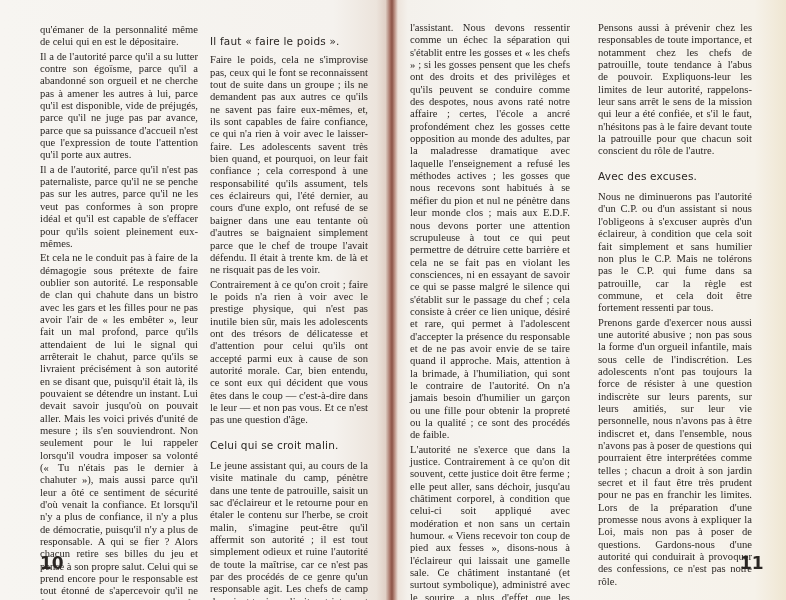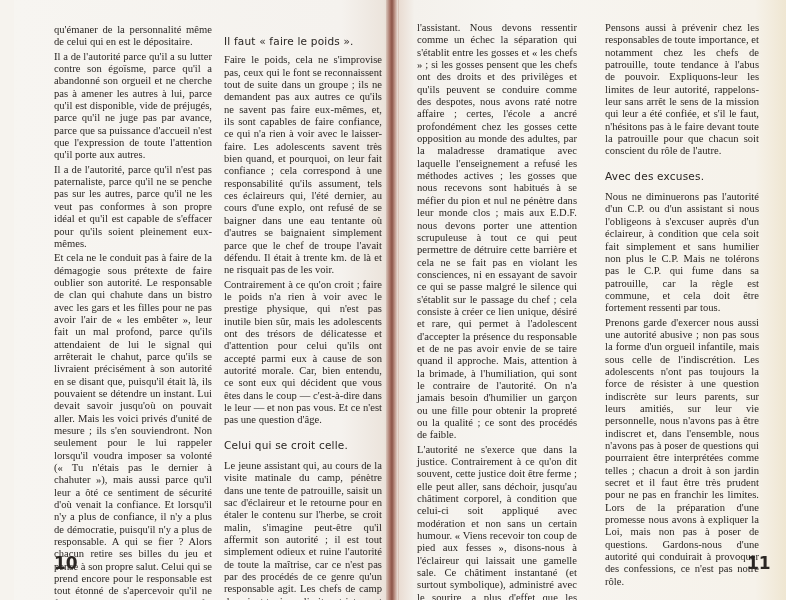--- a/index.html
+++ b/index.html
@@ -3,21 +3,21 @@
 <meta charset="utf-8">
 <style>
   html, body { margin:0; padding:0; }
   body {
     width:786px; height:600px; overflow:hidden;
     background:#f6f3ee;
     font-family:"Liberation Serif", "DejaVu Serif", serif;
     color:#2a2623;
     position:relative;
   }
-  .spread { position:absolute; inset:0; display:flex;padding-left:14px; }
+  .spread { position:absolute; inset:0; display:flex; }
   .page { position:relative; height:600px; box-sizing:border-box; }
   .page.left { width:392px; background:linear-gradient(to right,#f7f5f1 0%,#f5f2ee 85%,#ece4dc 96%,#d7c2b6 100%); }
   .page.right { width:394px; background:linear-gradient(to right,#e9dcd2 0%,#f4f1ec 4%,#f7f5f1 30%,#f6f2ea 92%,#efe6d2 100%); }
   .spine {
     position:absolute; left:386px; top:0; width:12px; height:600px;
     background:linear-gradient(to right,#d9c6bb 0%,#a46f62 35%,#8a5347 50%,#b88d80 70%,#ede4dc 100%);
   }
   .col {
     position:absolute; top:22px;
     font-size:10.6px; line-height:12.35px;
@@ -49,21 +49,21 @@
     <div class="col col1">
       <p>qu'émaner de la personnalité même de celui qui en est le dépositaire.</p>
       <p>Il a de l'autorité parce qu'il a su lutter contre son égoïsme, parce qu'il a abandonné son orgueil et ne cherche pas à amener les autres à lui, parce qu'il est disponible, vide de préjugés, parce qu'il ne juge pas par avance, parce que sa puissance d'accueil n'est que l'expression de toute l'attention qu'il porte aux autres.</p>
       <p>Il a de l'autorité, parce qu'il n'est pas paternaliste, parce qu'il ne se penche pas sur les autres, parce qu'il ne les veut pas conformes à son propre idéal et qu'il est capable de s'effacer pour qu'ils soient pleinement eux-mêmes.</p>
       <p>Et cela ne le conduit pas à faire de la démagogie sous prétexte de faire oublier son autorité. Le responsable de clan qui chahute dans un bistro avec les gars et les filles pour ne pas avoir l'air de « les embêter », leur fait un mal profond, parce qu'ils attendaient de lui le signal qui arrêterait le chahut, parce qu'ils se livraient précisément à son autorité en se disant que, puisqu'il était là, ils pouvaient se détendre un instant. Lui devait savoir jusqu'où on pouvait aller. Mais les voici privés d'unité de mesure ; ils s'en souviendront. Non seulement pour le lui rappeler lorsqu'il voudra imposer sa volonté (« Tu n'étais pas le dernier à chahuter »), mais aussi parce qu'il leur a ôté ce sentiment de sécurité d'où venait la confiance. Et lorsqu'il n'y a plus de confiance, il n'y a plus de démocratie, puisqu'il n'y a plus de responsable. A qui se fier ? Alors chacun retire ses billes du jeu et pense à son propre salut. Celui qui se prend encore pour le responsable est tout étonné de s'apercevoir qu'il ne fait pas le poids, chacun ne se fie plus qu'à soi-même, à moins qu'un autre membre du groupe ait inconsciemment recueilli sur son nom ce désir de sécurité et ne détienne la véritable autorité.</p>
     </div>
     <div class="col col2">
       <div class="h first">Il faut « faire le poids ».</div>
       <p>Faire le poids, cela ne s'improvise pas, ceux qui le font se reconnaissent tout de suite dans un groupe ; ils ne demandent pas aux autres ce qu'ils ne savent pas faire eux-mêmes, et, ils sont capables de faire confiance, ce qui n'a rien à voir avec le laisser-faire. Les adolescents savent très bien quand, et pourquoi, on leur fait confiance ; cela correspond à une responsabilité qu'ils assument, tels ces éclaireurs qui, l'été dernier, au cours d'une explo, ont refusé de se baigner dans une eau tentante où d'autres se baignaient simplement parce que le chef de troupe l'avait défendu. Il était à trente km. de là et ne risquait pas de les voir.</p>
       <p>Contrairement à ce qu'on croit ; faire le poids n'a rien à voir avec le prestige physique, qui n'est pas inutile bien sûr, mais les adolescents ont des trésors de délicatesse et d'attention pour celui qu'ils ont accepté parmi eux à cause de son autorité morale. Car, bien entendu, ce sont eux qui décident que vous êtes dans le coup — c'est-à-dire dans le leur — et non pas vous. Et ce n'est pas une question d'âge.</p>
-      <div class="h">Celui qui se croit celle.</div>
+      <div class="h">Celui qui se croit malin.</div>
       <p>Le jeune assistant qui, au cours de la visite matinale du camp, pénètre dans une tente de patrouille, saisit un sac d'éclaireur et le retourne pour en étaler le contenu sur l'herbe, se croit malin, s'imagine peut-être qu'il affermit son autorité ; il est tout simplement odieux et ruine l'autorité de toute la maîtrise, car ce n'est pas par des procédés de ce genre qu'un responsable agit. Les chefs de camp devraient toujours limiter strictement les attributions et les prérogatives de</p>
     </div>
     <div class="pnum left">10</div>
   </div>
 
   <div class="page right">
     <div class="col col3" style="left:18px;">
       <p>l'assistant. Nous devons ressentir comme un échec la séparation qui s'établit entre les gosses et « les chefs » ; si les gosses pensent que les chefs ont des droits et des privilèges et qu'ils peuvent se conduire comme des despotes, nous avons raté notre affaire ; certes, l'école a ancré profondément chez les gosses cette opposition au monde des adultes, par la maladresse dramatique avec laquelle l'enseignement a refusé les méthodes actives ; les gosses que nous recevons sont habitués à se méfier du pion et nul ne pénètre dans leur monde clos ; mais aux E.D.F. nous devons porter une attention scrupuleuse à tout ce qui peut permettre de détruire cette barrière et cela ne se fait pas en violant les consciences, ni en essayant de savoir ce qui se passe malgré le silence qui s'établit sur le passage du chef ; cela consiste à créer ce lien unique, désiré et rare, qui permet à l'adolescent d'accepter la présence du responsable et de ne pas avoir envie de se taire quand il approche. Mais, attention à la brimade, à l'humiliation, qui sont le contraire de l'autorité. On n'a jamais besoin d'humilier un garçon ou une fille pour obtenir la propreté ou la qualité ; ce sont des procédés de faible.</p>
       <p>L'autorité ne s'exerce que dans la justice. Contrairement à ce qu'on dit souvent, cette justice doit être ferme ; elle peut aller, sans déchoir, jusqu'au châtiment corporel, à condition que celui-ci soit appliqué avec modération et non sans un certain humour. « Viens recevoir ton coup de pied aux fesses », disons-nous à l'éclaireur qui laissait une gamelle sale. Ce châtiment instantané (et surtout symbolique), administré avec le sourire, a plus d'effet que les dramatiques et successives « leçons de morale ». Mais attention à ne pas ouvrir la porte aux brimades,</p>
     </div>

